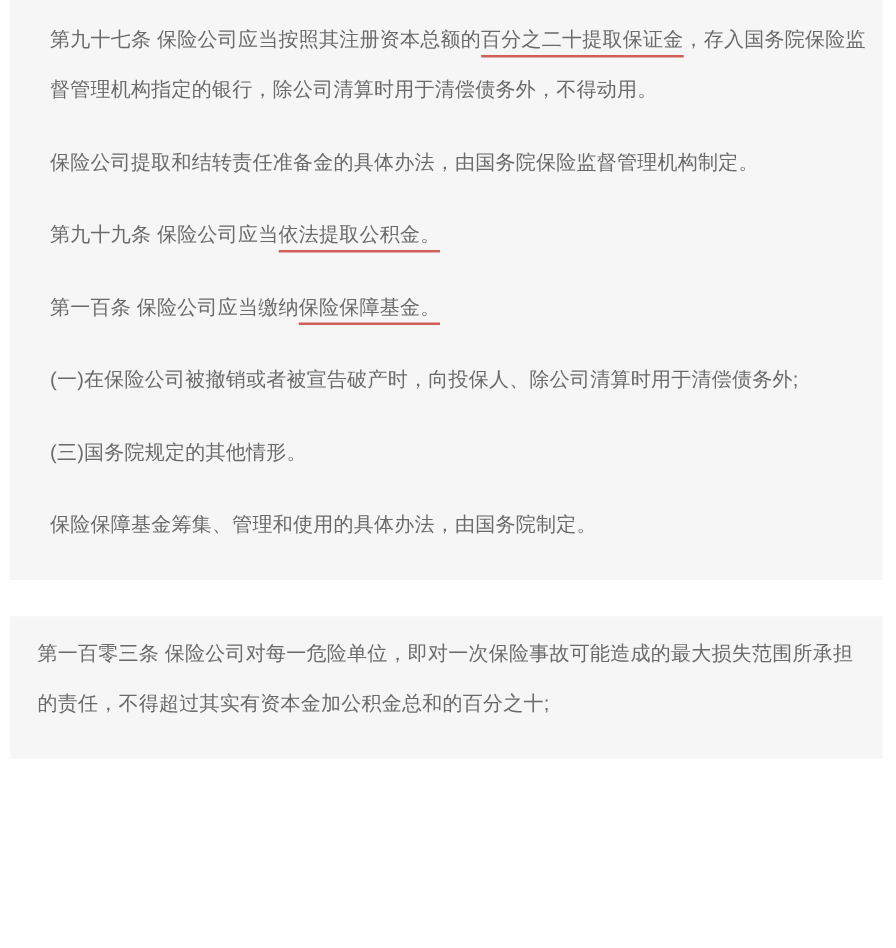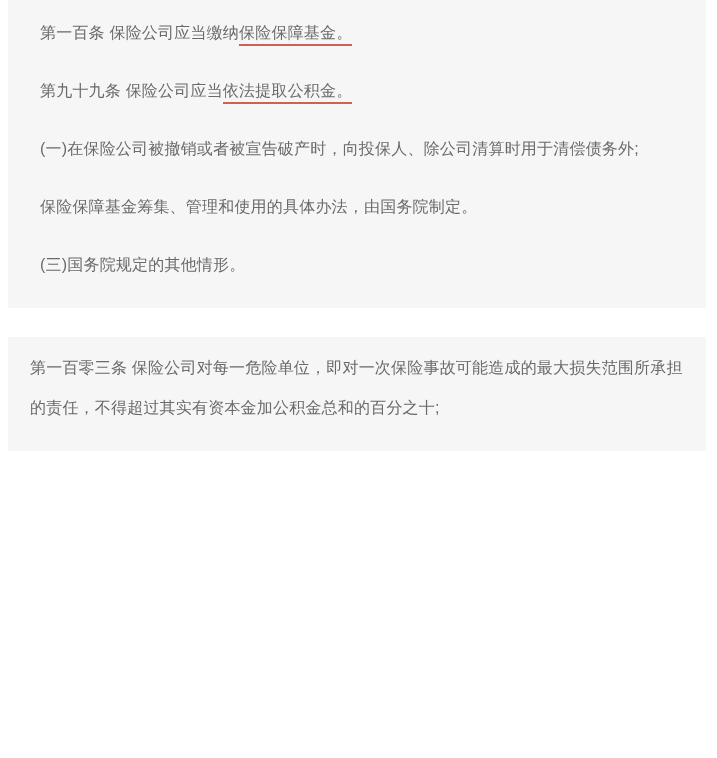--- a/index.html
+++ b/index.html
@@ -42,25 +42,27 @@
   span.u {
     border-bottom: 2px solid var(--underline-color, #d05f58);
     padding-bottom: 3px;
   }
 </style>
 </head>
 <body style="background: rgb(255, 255, 255);">
 
 <div class="page">
   <section class="panel panel-main">
+      <p class="para"><span class="seg">第九十七条 保险公司应当按照其注册资本总额的</span><span class="seg u">百分之二十提取保证金</span><span class="seg">，存入国务院保险监督管理机构指定的银行，除公司清算时用于清偿债务外，不得动用。</span></p>
+      <p class="para"><span class="seg">保险公司提取和结转责任准备金的具体办法，由国务院保险监督管理机构制定。</span></p>
+      <p class="para"><span class="seg">第九十九条 保险公司应当</span><span class="seg u">依法提取公积金。</span></p>
       <p class="para"><span class="seg">第一百条 保险公司应当缴纳</span><span class="seg u">保险保障基金。</span></p>
-      <p class="para"><span class="seg">第九十九条 保险公司应当</span><span class="seg u">依法提取公积金。</span></p>
       <p class="para"><span class="seg">(一)在保险公司被撤销或者被宣告破产时，向投保人、除公司清算时用于清偿债务外;</span></p>
+      <p class="para"><span class="seg">(三)国务院规定的其他情形。</span></p>
       <p class="para"><span class="seg">保险保障基金筹集、管理和使用的具体办法，由国务院制定。</span></p>
-      <p class="para"><span class="seg">(三)国务院规定的其他情形。</span></p>
     </section>
 
   <div class="gap"></div>
 
   <section class="panel panel-bottom">
       <p class="para"><span class="seg">第一百零三条 保险公司对每一危险单位，即对一次保险事故可能造成的最大损失范围所承担的责任，不得超过其实有资本金加公积金总和的百分之十;</span></p>
     </section>
 </div>
 
 </body></html>

